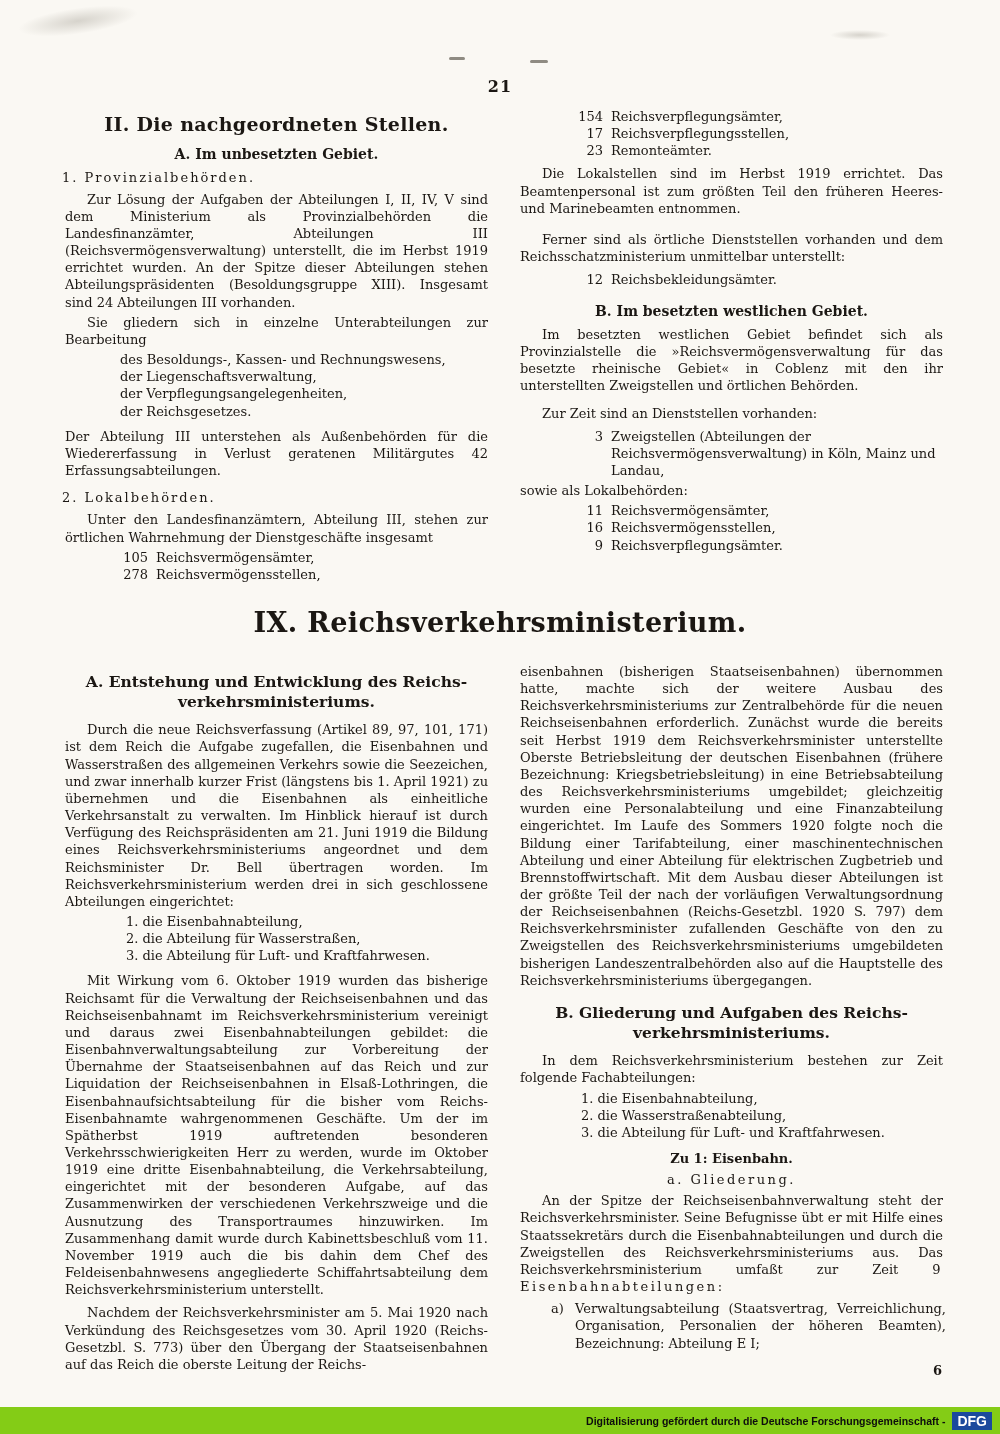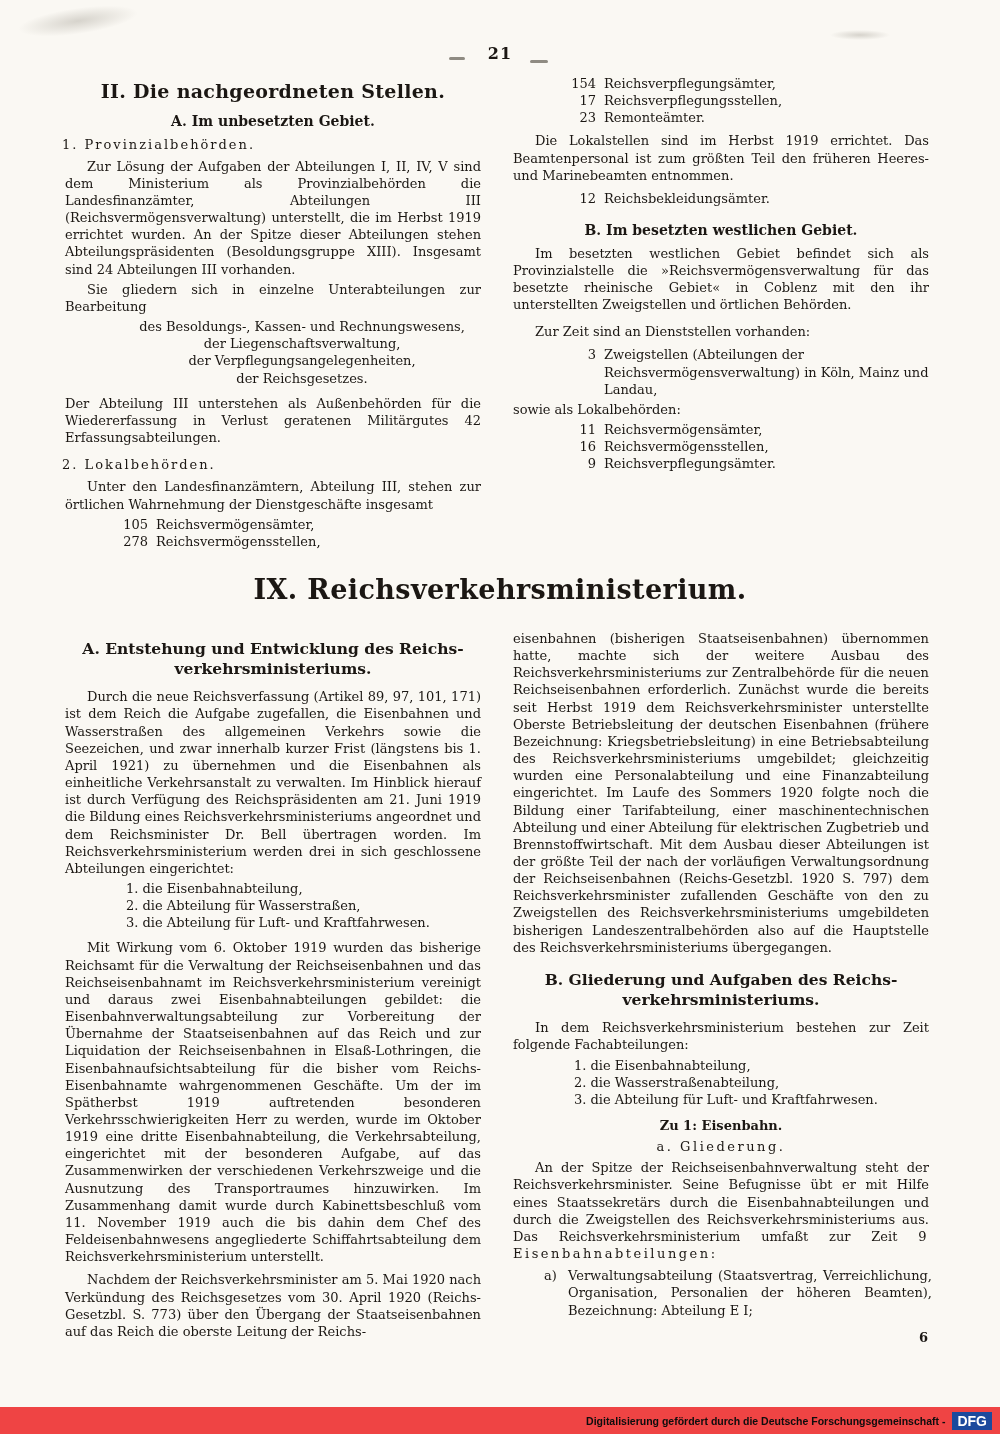--- a/index.html
+++ b/index.html
@@ -12,35 +12,35 @@
     font-family:"DejaVu Serif","Liberation Serif",serif;
     overflow:hidden;
   }
   .scan-smudge{position:absolute;background:radial-gradient(closest-side,#b9b5ac,transparent);opacity:.55;}
   .sm1{left:18px;top:8px;width:120px;height:26px;transform:rotate(-8deg);}
   .sm2{right:110px;top:30px;width:60px;height:10px;}
   .dash{position:absolute;background:#8f8b82;height:3px;border-radius:2px;}
   .d1{left:449px;top:57px;width:16px;}
   .d2{left:530px;top:60px;width:18px;}
 
-  .pagenum{padding-top:44px;text-align:center;font-weight:bold;font-size:16px;letter-spacing:1px;}
-
-  .columns{display:flex;gap:26px;padding:12px 68px 0 62px;}
+  .pagenum{padding-top:44px;text-align:center;font-weight:bold;font-size:16px;letter-spacing:1px;margin-top:33px;}
+
+  .columns{display:flex;gap:26px;padding:12px 54px 0 62px;}
   .col{flex:1 1 0;min-width:0;font-size:13px;line-height:1.32;text-align:justify;}
 
   .h2main{font-size:19px;font-weight:bold;text-align:center;margin:4px 0 8px;letter-spacing:.3px;}
   .hA{font-size:14px;font-weight:bold;text-align:center;margin:4px 0 5px;}
   .hnum{font-size:13px;letter-spacing:2px;margin:5px 0 5px;}
   p.body{margin:3px;text-indent:22px;}
   p.body.noindent{text-indent:0;}
   .mt6{margin-top:6px!important;}
   .mt10{margin-top:10px!important;}
   .mt14{margin-top:14px!important;}
 
-  .tasklist{margin:0 0 8px 58px;text-align:center;}
+  .tasklist{margin:0 0 8px 58px;text-align:left;}
   .tasklist div{white-space:nowrap;}
 
   .stat-row{display:flex;text-align:left;justify-content:center;}
   .stat-n{flex:none;width:86px;text-align:right;padding-right:8px;}
   .stat-t{flex:1 1 0;}
 
   .h-ix{font-size:27px;font-weight:bold;text-align:center;margin:24px 0 10px;letter-spacing:.4px;}
 
   .habig{font-size:15.5px;font-weight:bold;text-align:center;line-height:1.3;margin:12px 0 9px;}
   .numlist{margin:2px 0 8px 64px;text-align:left;}
@@ -50,21 +50,21 @@
   .sperr{letter-spacing:2.5px;}
 
   .item-a{display:flex;margin:5px 0 0 34px;}
   .item-a .marker{flex:none;width:24px;}
   .item-a .txt{flex:1 1 0;text-align:justify;}
 
   .signature{text-align:right;font-weight:bold;font-size:13px;margin-top:10px;padding-right:4px;}
 
   .footer{
     position:absolute;left:0;right:0;bottom:0;height:27px;
-    background:#ef4444;
+    background:#84cc16;
     display:flex;align-items:center;justify-content:flex-end;
     gap:7px;padding-right:8px;
     font-family:"Liberation Sans","DejaVu Sans",sans-serif;
   }
   .credit{font-size:10.5px;font-weight:bold;color:#0d0d0d;}
   .dfg-badge{background:#1b4a9d;color:#ffffff;font-weight:bold;font-size:14px;padding:2px 5px;line-height:1;}
 </style>
 </head>
 <body>
 
@@ -121,20 +121,21 @@
           <span class="stat-n">17</span>
           <span class="stat-t">Reichsverpflegungsstellen,</span>
         </div>
         <div class="stat-row">
           <span class="stat-n">23</span>
           <span class="stat-t">Remonteämter.</span>
         </div>
       </div>
 
       <p class="body mt6">Die Lokalstellen sind im Herbst 1919 errichtet. Das Beamtenpersonal ist zum größten Teil den früheren Heeres- und Marinebeamten entnommen.</p>
+      <p class="body mt14">Ferner sind als örtliche Dienststellen vorhanden und dem Reichsschatzministerium unmittelbar unterstellt:</p>
 
       <div class="stat-row mt6">
         <span class="stat-n">12</span>
         <span class="stat-t">Reichsbekleidungsämter.</span>
       </div>
 
       <div class="hA mt14">B. Im besetzten westlichen Gebiet.</div>
       <p class="body">Im besetzten westlichen Gebiet befindet sich als Provinzialstelle die »Reichsvermögensverwaltung für das besetzte rheinische Gebiet« in Coblenz mit den ihr unterstellten Zweigstellen und örtlichen Behörden.</p>
       <p class="body mt10">Zur Zeit sind an Dienststellen vorhanden:</p>
 

